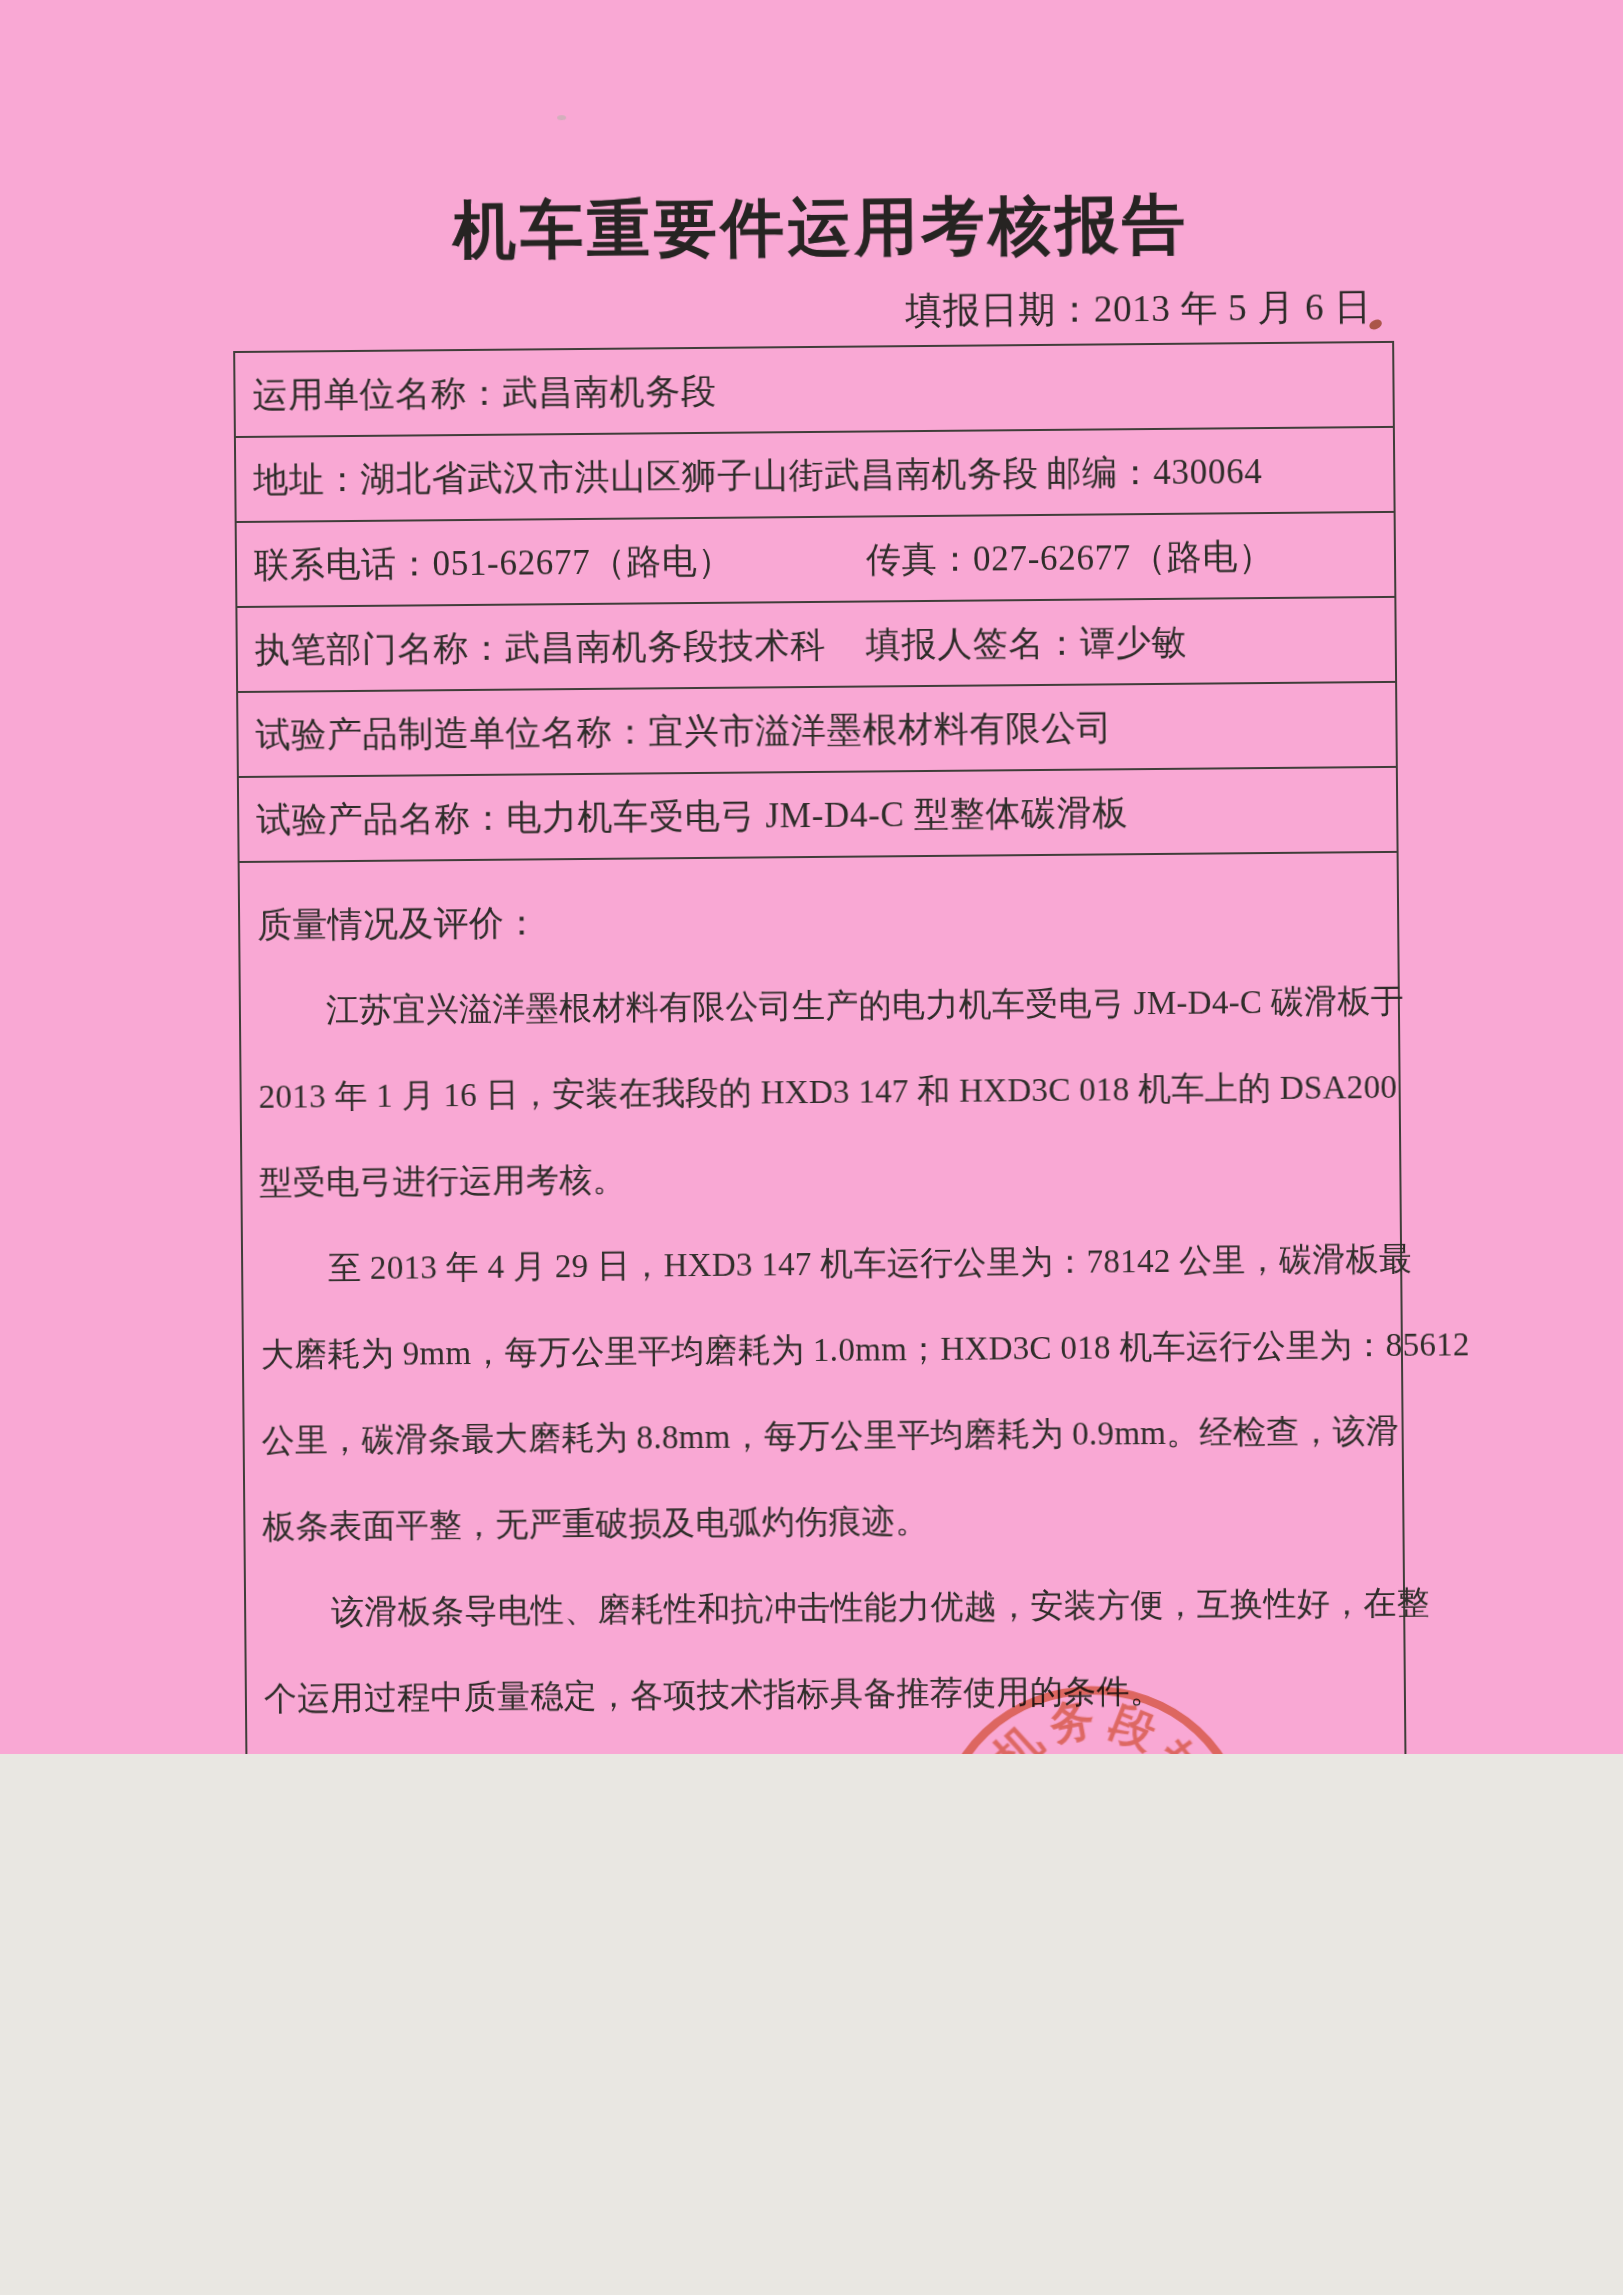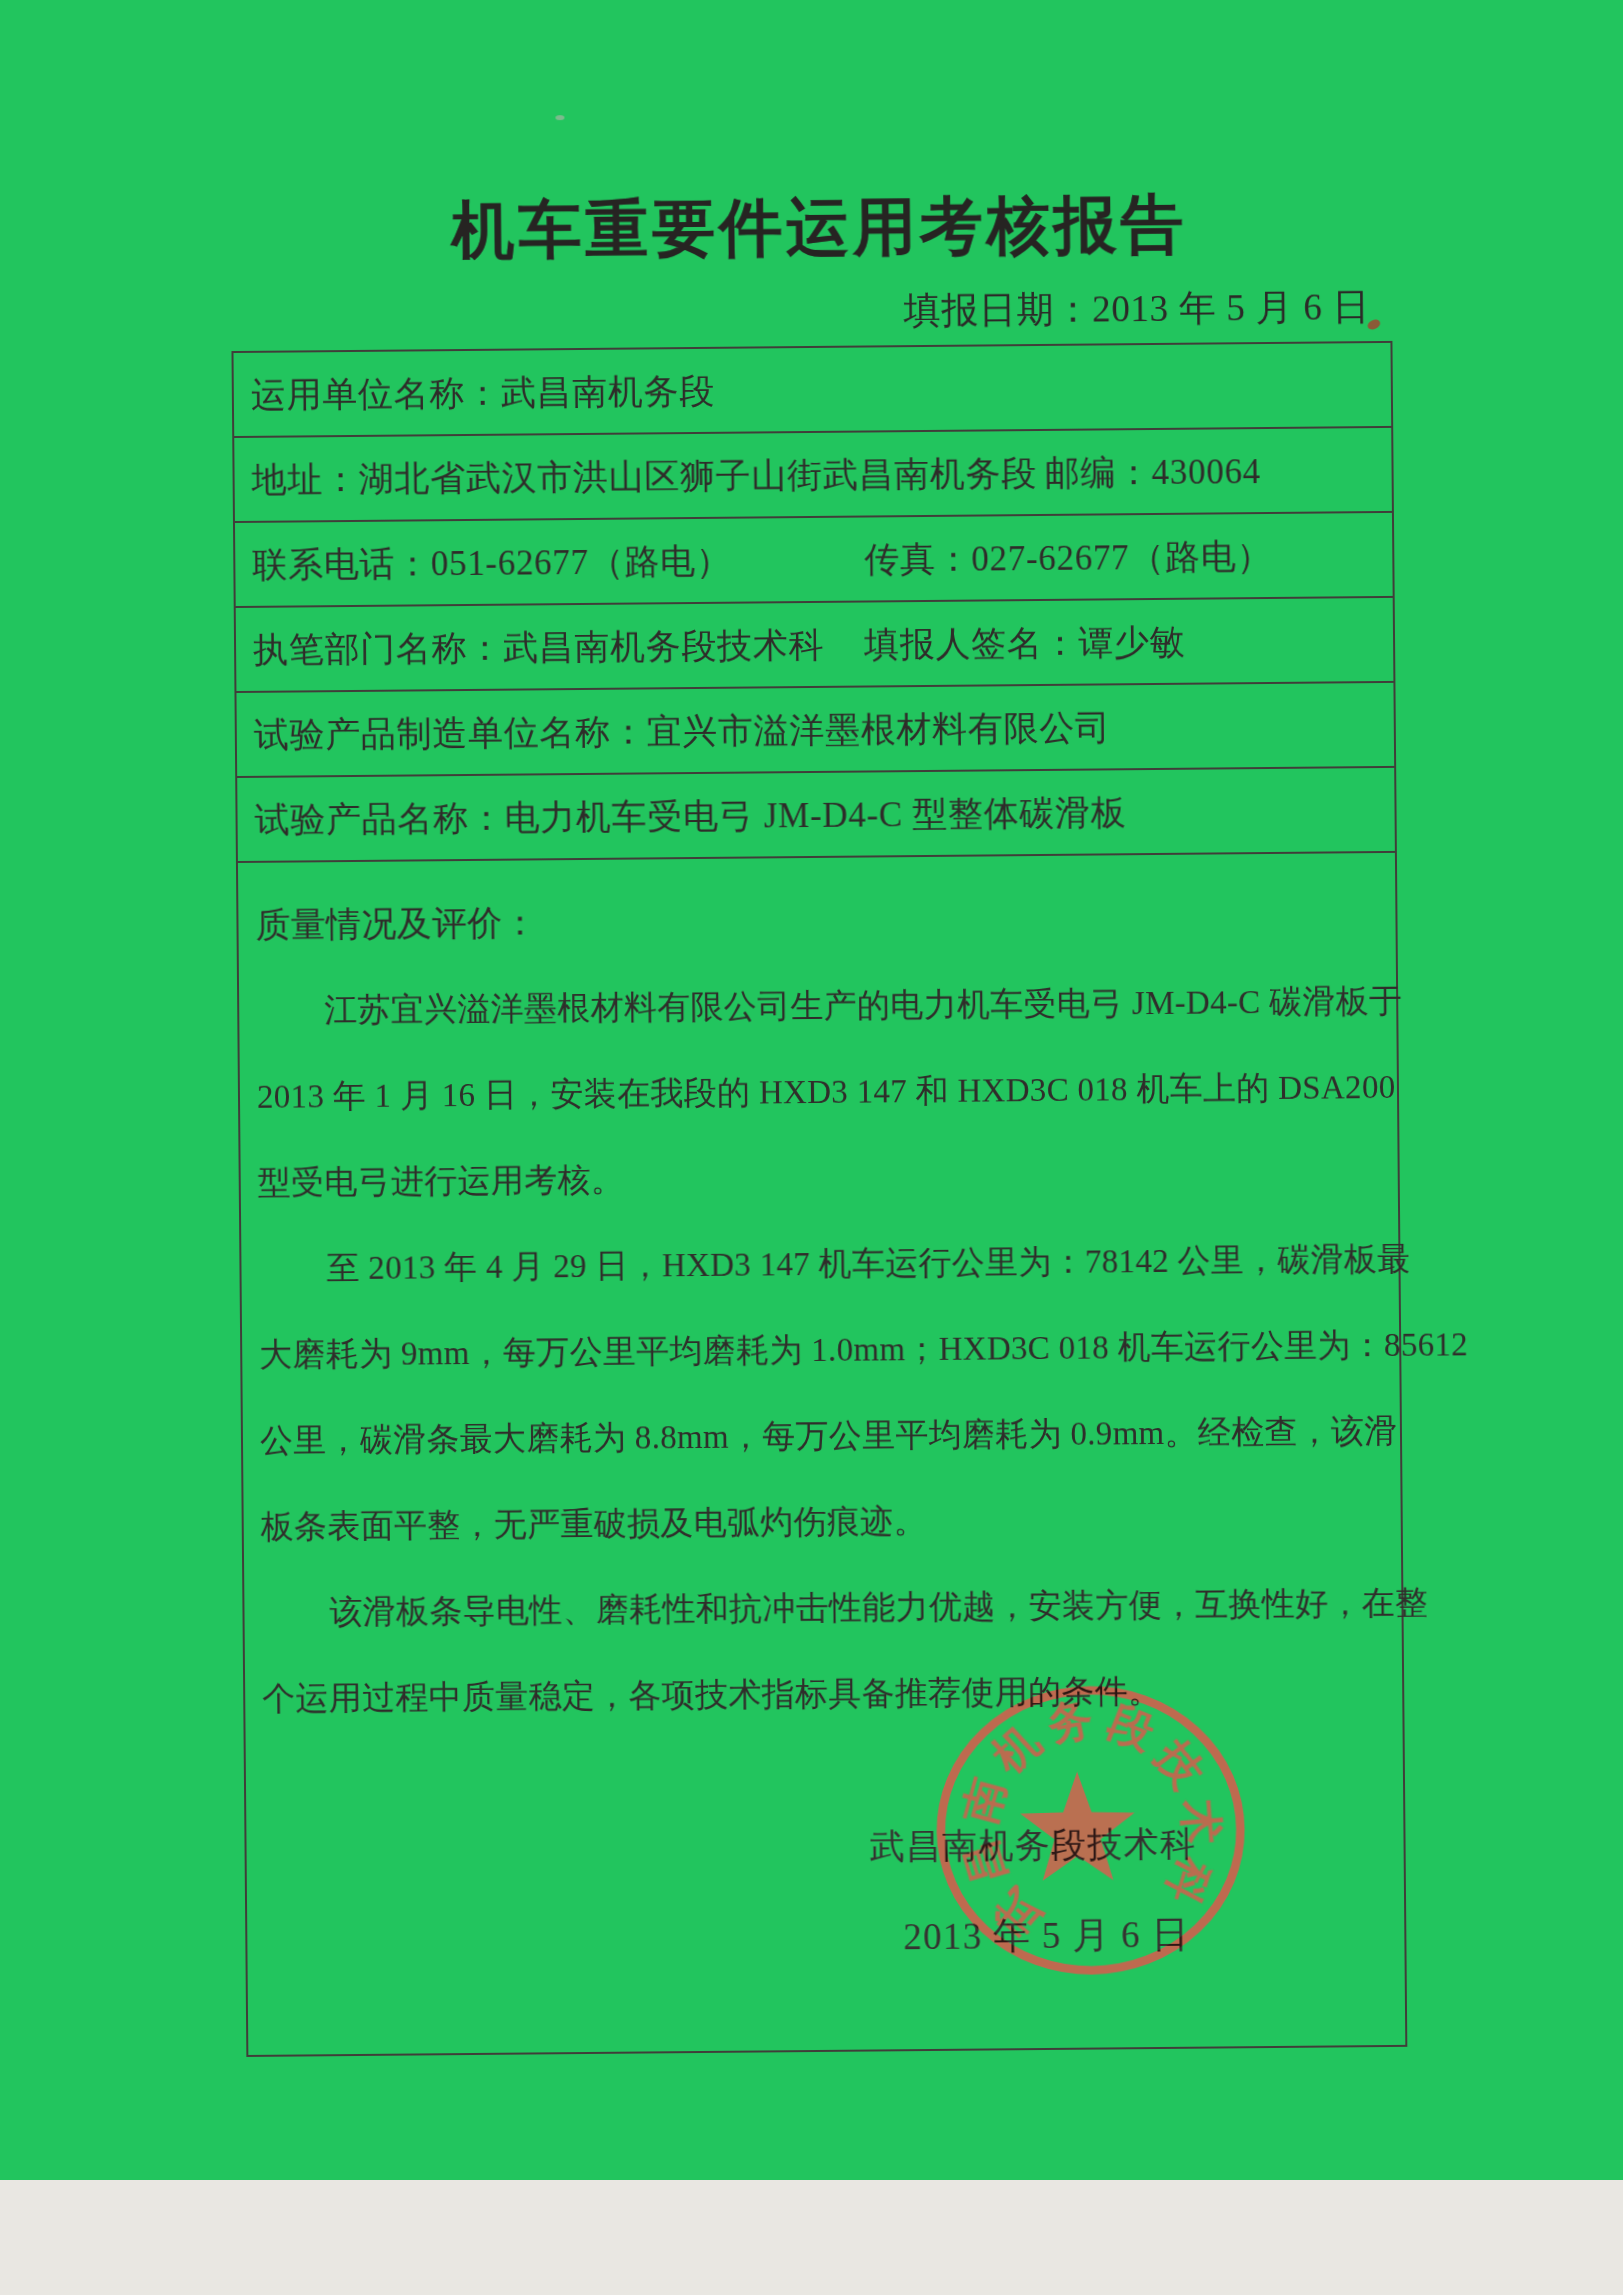--- a/index.html
+++ b/index.html
@@ -2,22 +2,22 @@
 <html style="font-size:10.5px"><head>
 <meta charset="utf-8">
 <style>
   html,body{margin:0;padding:0;}
   body{
     width:1623px;height:2295px;
     background:#e9e7e2;
     font-family:"Liberation Serif","DejaVu Serif",serif;
   }
   .page{
-    position:relative;width:1623px;height:2180px;
-    background:#22c55e;overflow:hidden;color:#2e2c29;
+    position:relative;width:1623px;height:1754px;
+    background:#f9a8d4;overflow:hidden;color:#2e2c29;
   }
   .skew{position:absolute;inset:0;transform:rotate(-0.5deg);transform-origin:50% 45%;}
 
   .doc-title{
     position:absolute;top:185px;left:0;width:100%;
     text-align:center;text-indent:29px;
     font-size:63px;font-weight:600;letter-spacing:3.9px;white-space:nowrap;
     color:#262422;text-shadow:0 0 0.7px rgba(40,38,35,.45);
   }
   .date-line{

